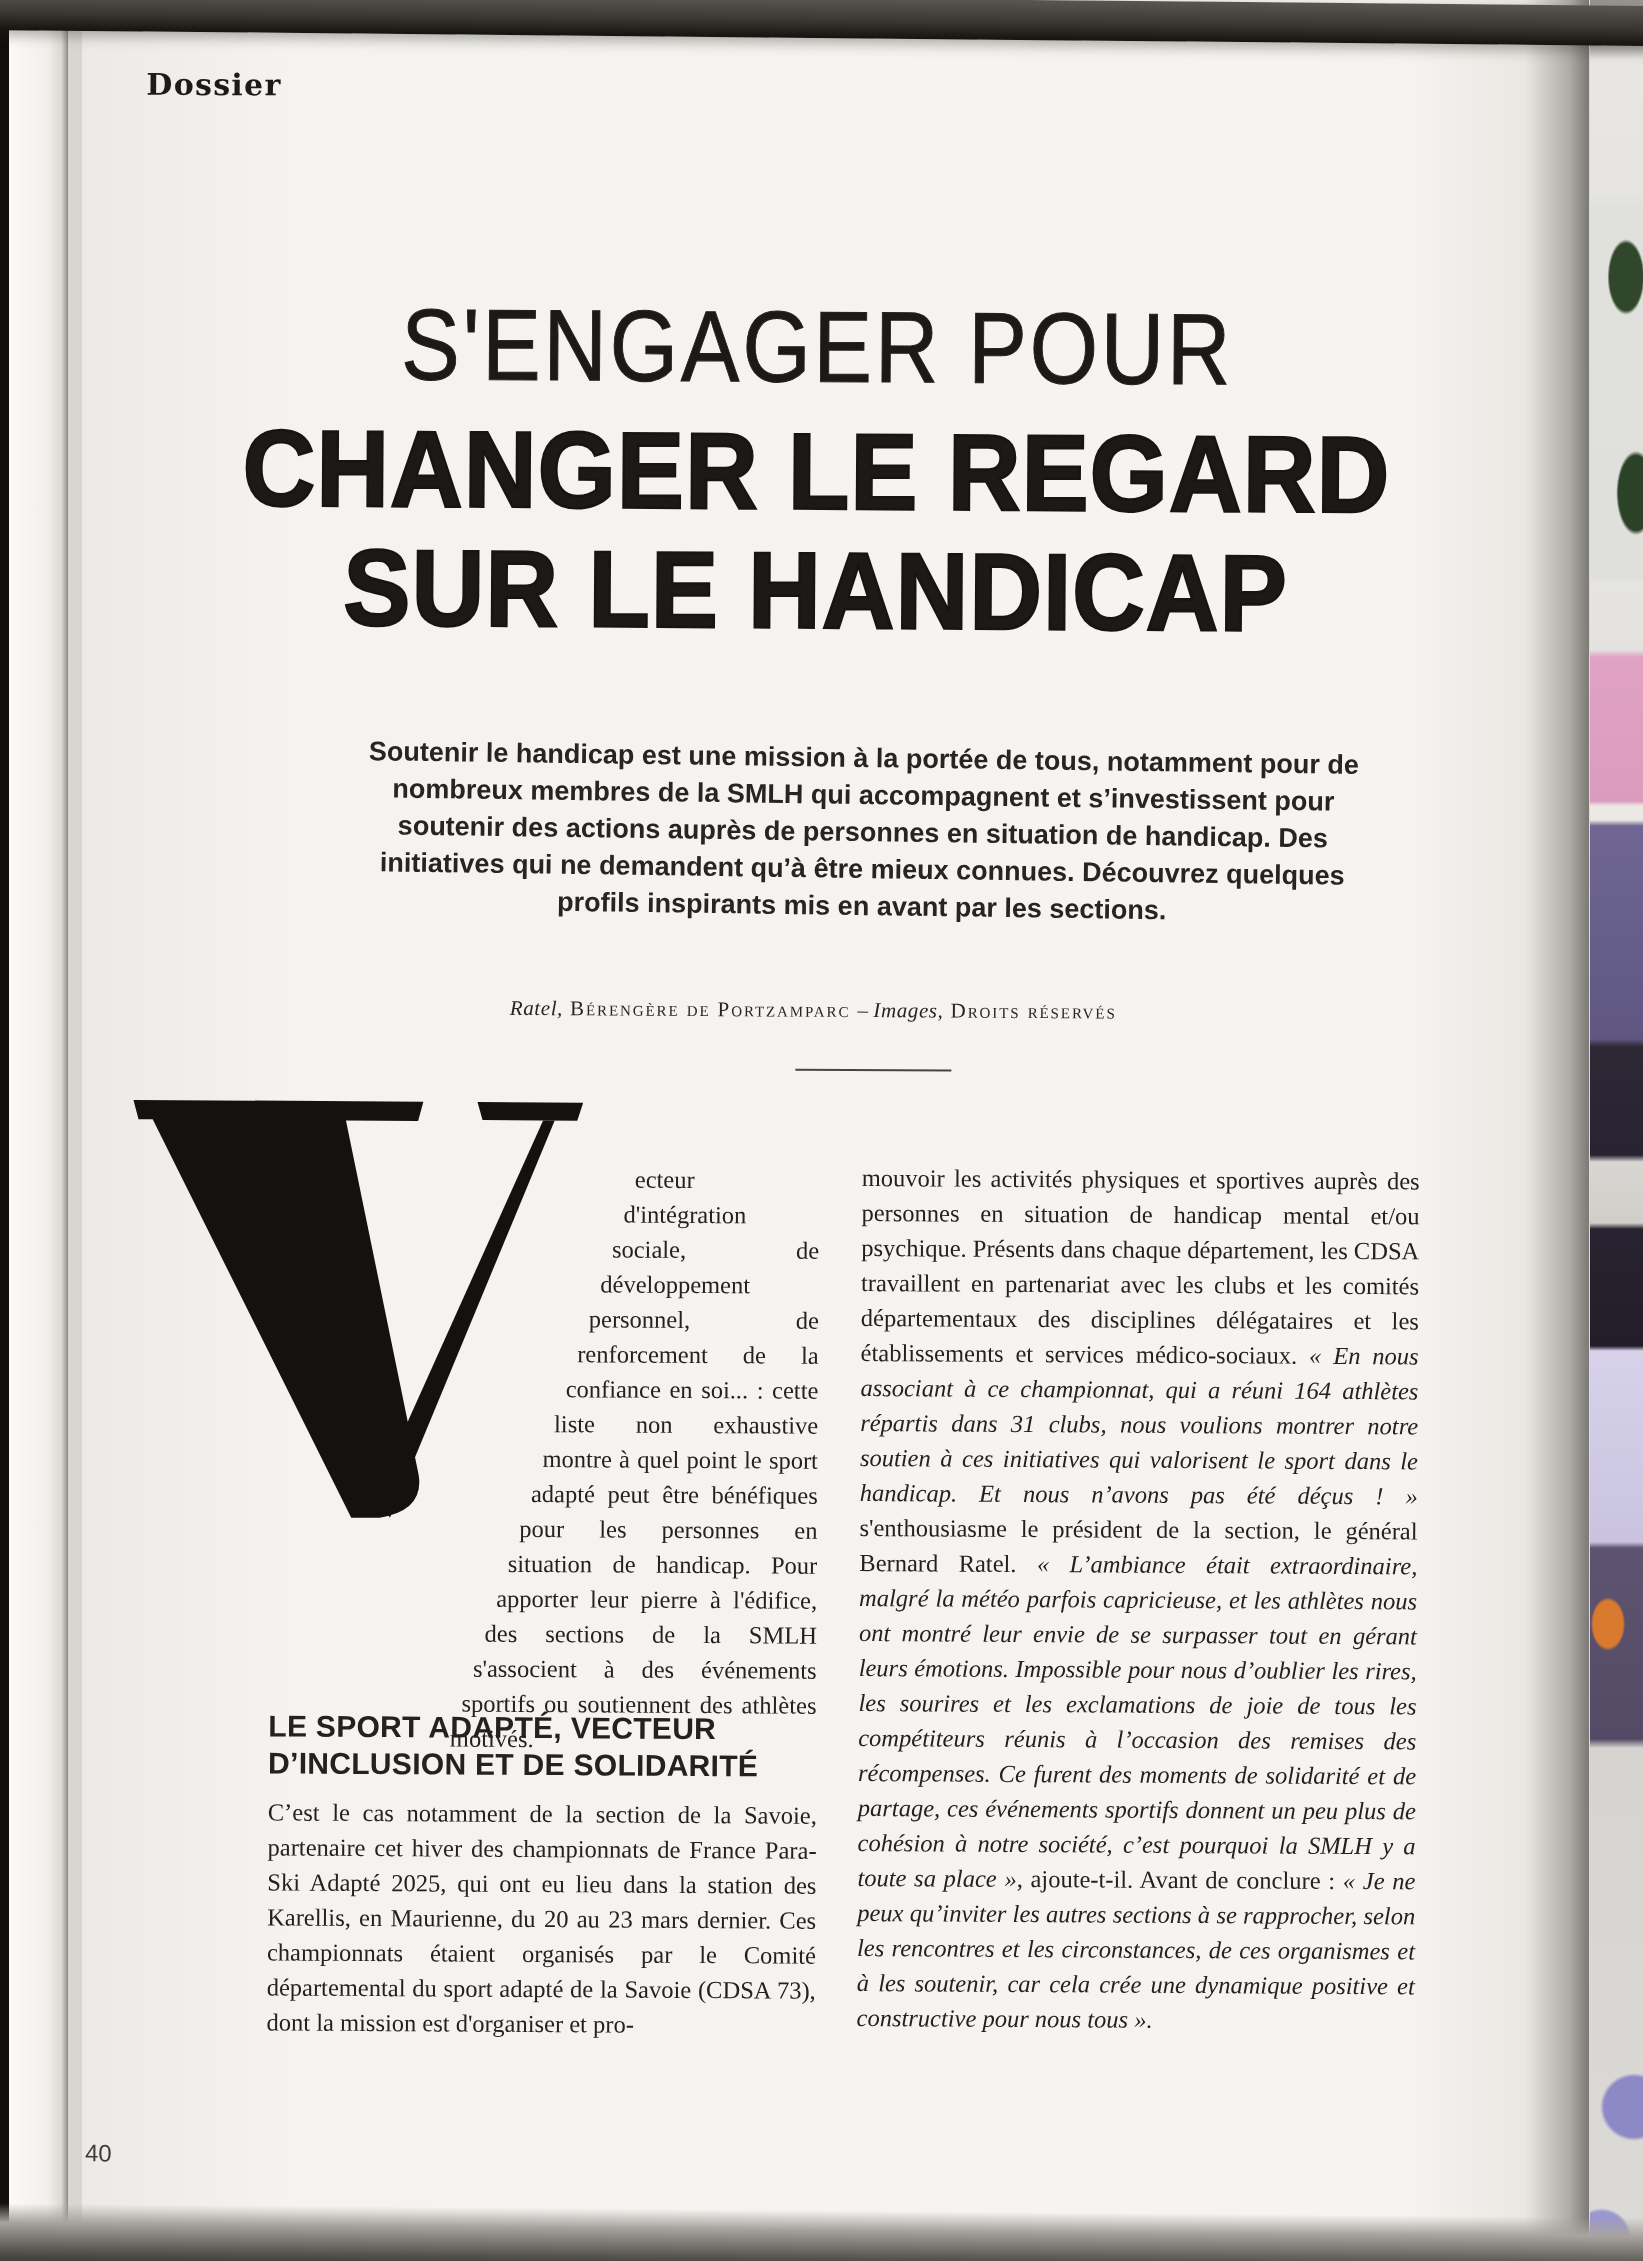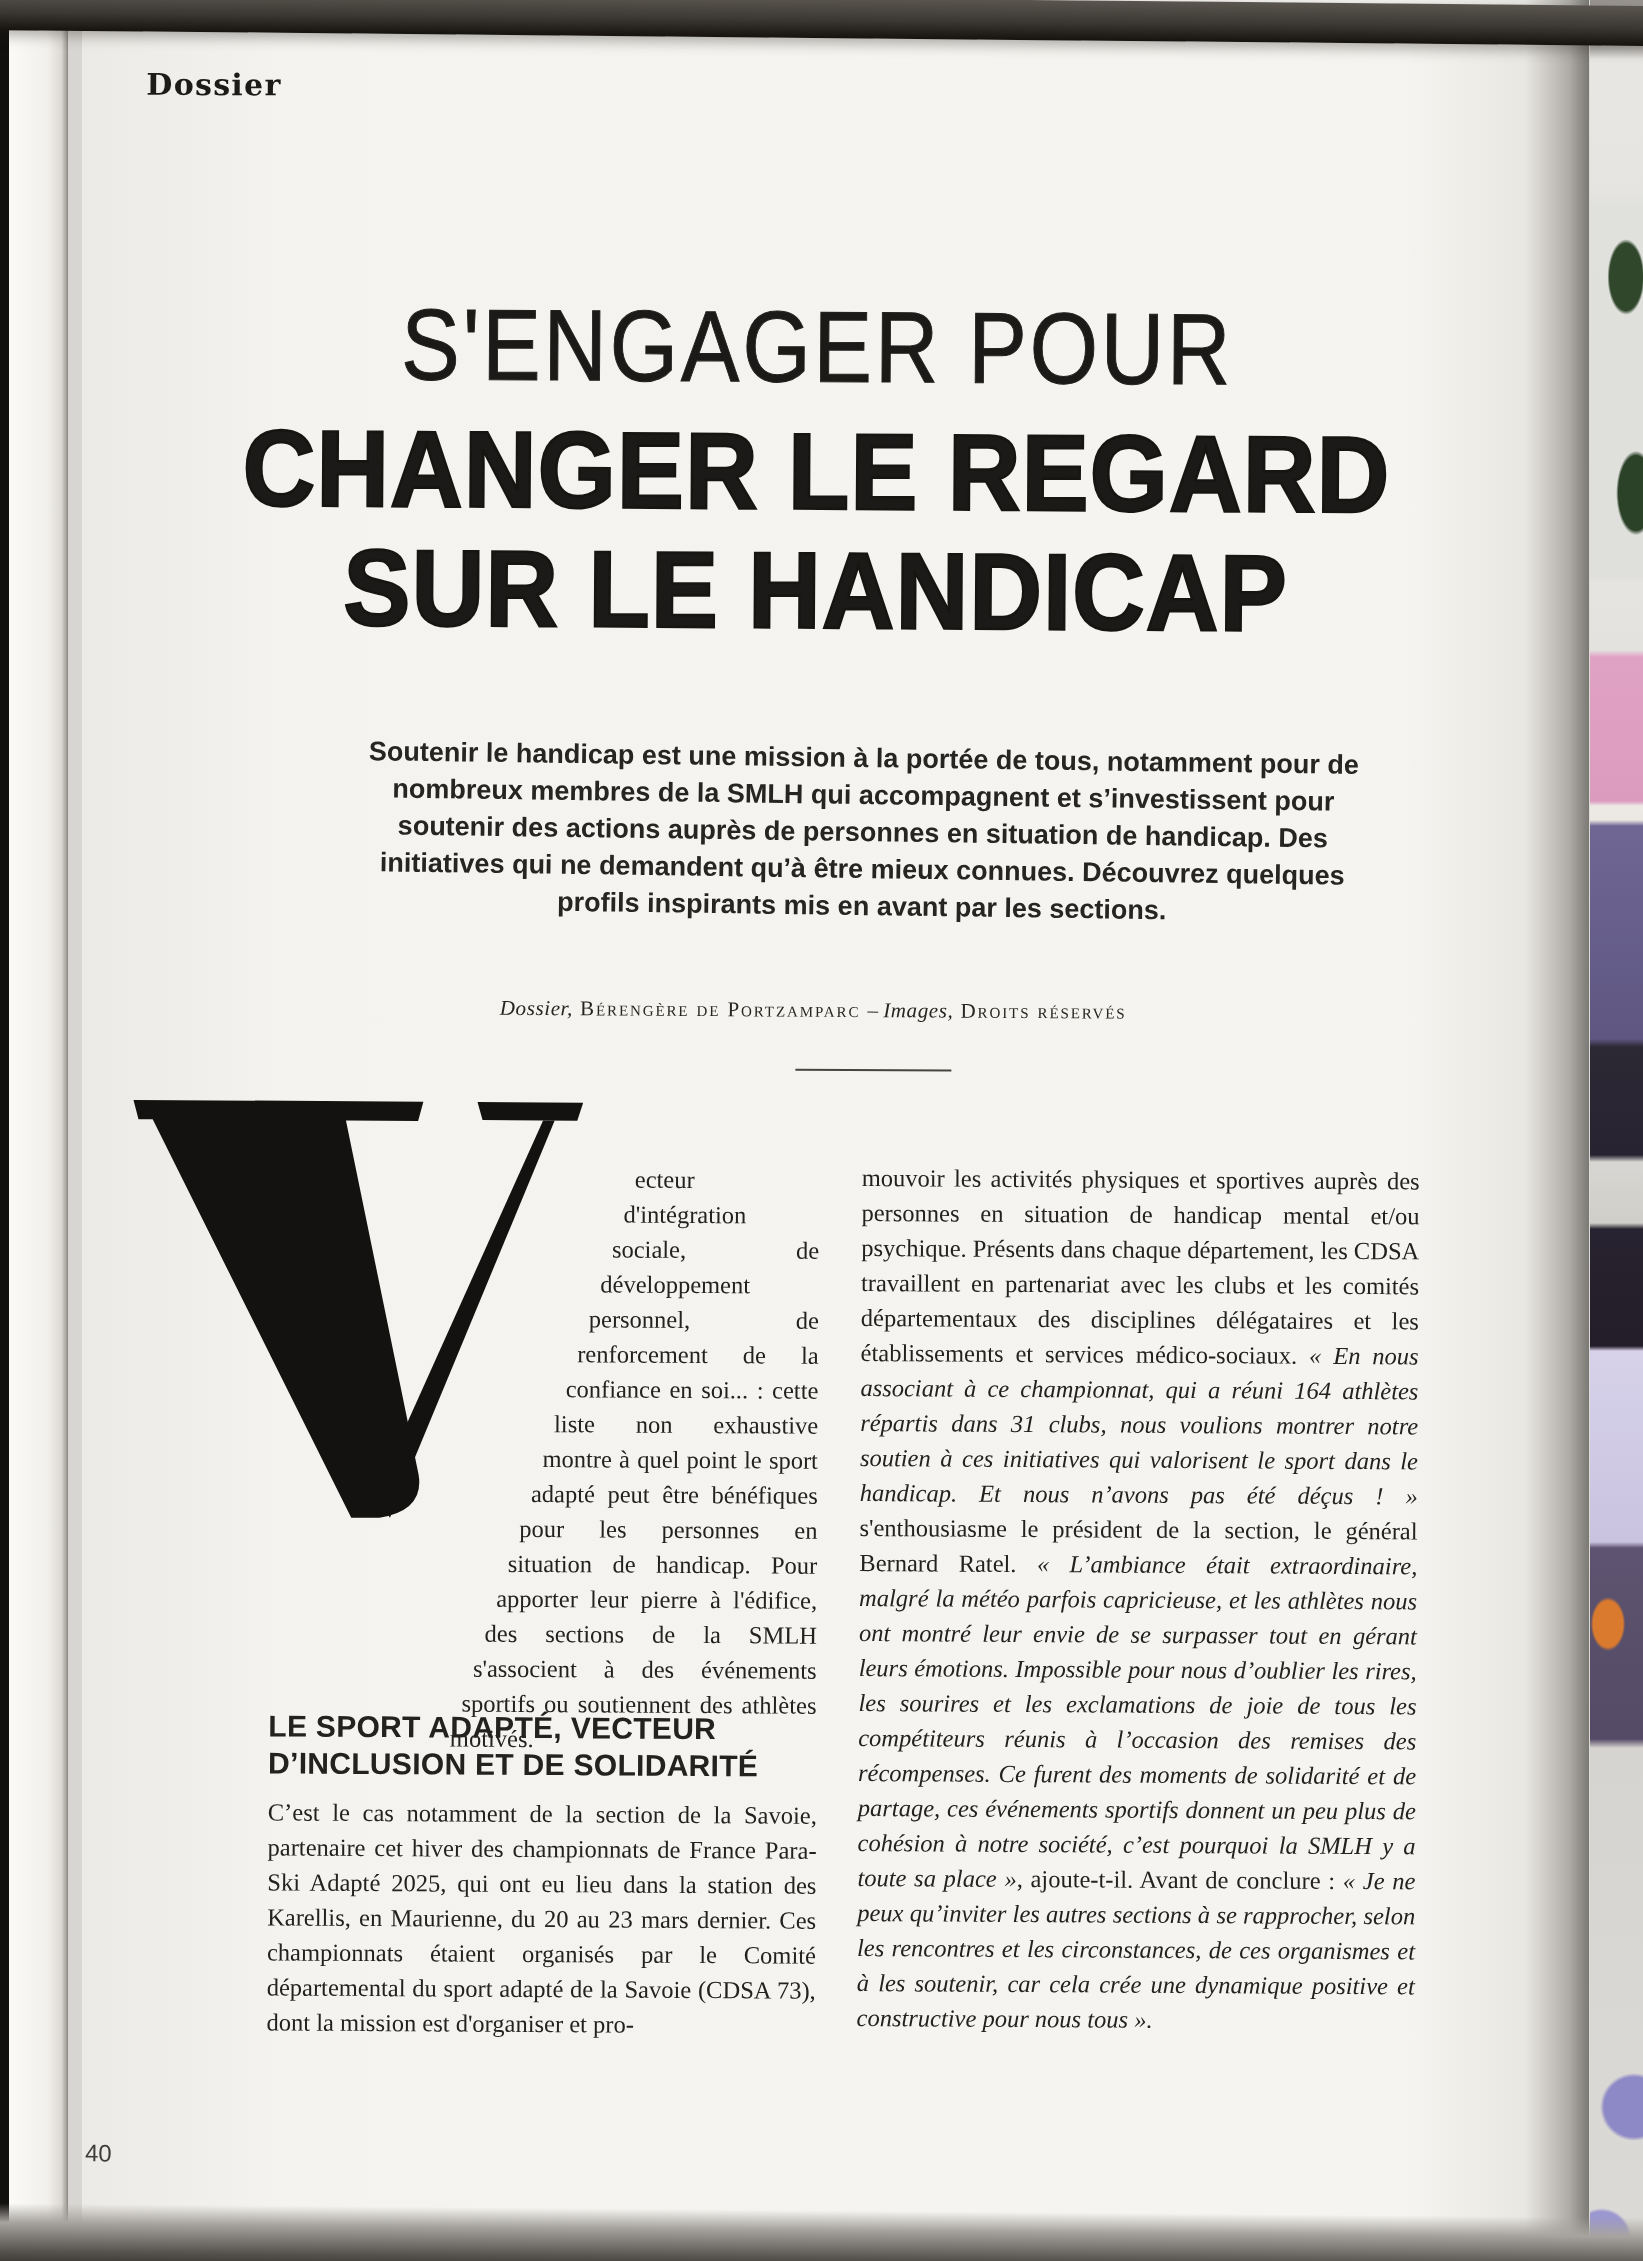--- a/index.html
+++ b/index.html
@@ -118,21 +118,21 @@
 
     <div class="title">
       <span class="t1">S'ENGAGER POUR</span>
       <span class="t2">CHANGER LE REGARD</span>
       <span class="t3">SUR LE HANDICAP</span>
     </div>
 
     <div class="standfirst">Soutenir le handicap est une mission à la portée de tous, notamment pour de nombreux membres de la SMLH qui accompagnent et s’investissent pour soutenir des actions auprès de personnes en situation de handicap. Des initiatives qui ne demandent qu’à être mieux connues. Découvrez quelques profils inspirants mis en avant par les sections.</div>
 
     <div class="byline">
-      <span class="it">Dossier,</span><span class="sc"> Bérengère de Portzamparc </span><span>– </span><span class="it">Images,</span><span class="sc"> Droits réservés</span>
+      <span class="it">Ratel,</span><span class="sc"> Bérengère de Portzamparc </span><span>– </span><span class="it">Images,</span><span class="sc"> Droits réservés</span>
     </div>
     <div class="rule"></div>
 
     <div class="lead">
       <svg class="vee" viewBox="0 0 700 650" preserveAspectRatio="none" aria-hidden="true">
         <path fill="#141210" d="M2,2 L452,2 L444,32 L332,32 L448,580 Q458,636 388,648 L344,648 L32,32 L10,32 Z"></path>
         <path fill="#141210" d="M536,2 L700,2 L691,30 L544,30 Z"></path>
         <path fill="#141210" d="M638,30 L656,30 L404,648 L381,611 Z"></path>
       </svg>
       <div class="vshape"></div>

